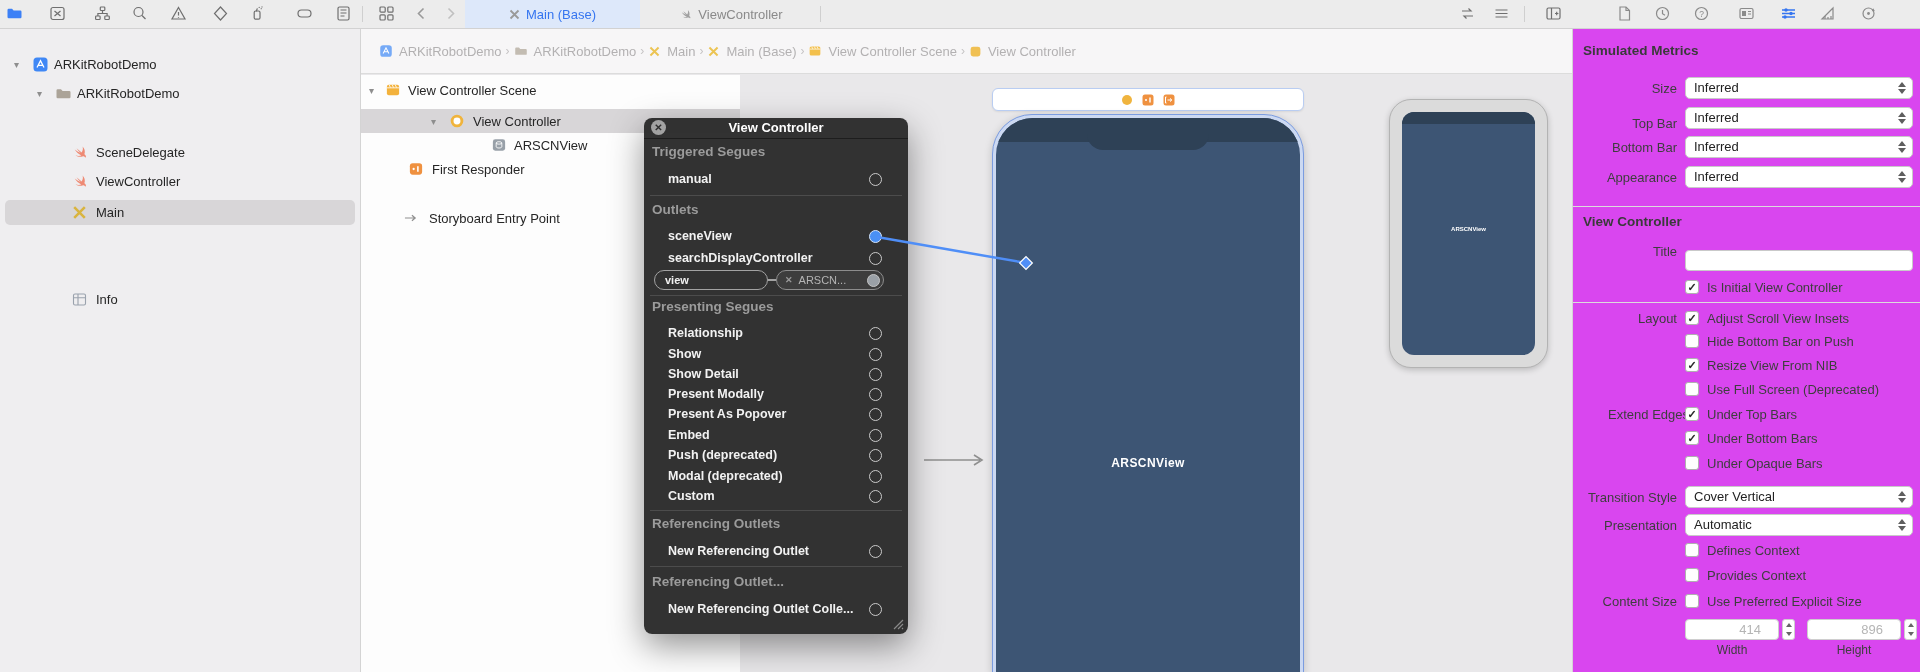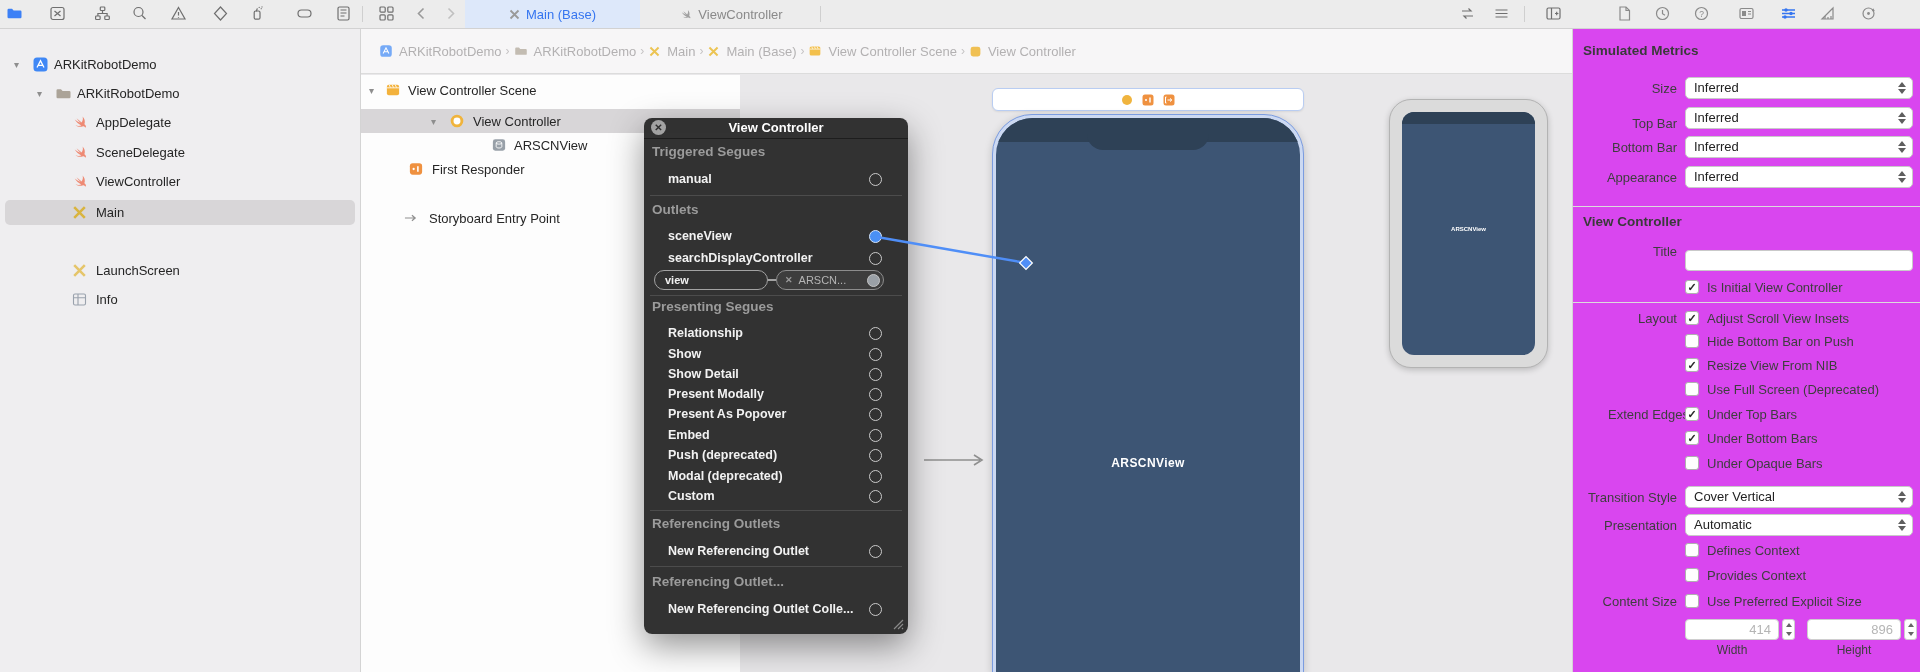--- a/index.html
+++ b/index.html
@@ -68,21 +68,21 @@
   .stepper::before{content:"";position:absolute;left:1px;top:1px;border-left:4px solid transparent;
     border-right:4px solid transparent;border-bottom:5px solid #5e5e5e;}
   .stepper::after{content:"";position:absolute;left:1px;bottom:1px;border-left:4px solid transparent;
     border-right:4px solid transparent;border-top:5px solid #5e5e5e;}
   .cb{position:absolute;left:112px;width:14px;height:14px;background:#fff;border:1px solid #b0b0b0;
     border-radius:3px;box-sizing:border-box;text-align:center;}
   .cb.on::after{content:"✓";font-size:11px;font-weight:bold;color:#2b2b2b;line-height:12px;display:block;}
   .cbtext{position:absolute;left:134px;font-size:13px;color:#3e3e3e;white-space:nowrap;}
   .inspdiv{position:absolute;left:0;width:347px;height:1px;background:#dcdcdc;}
   .numfield{position:absolute;width:94px;height:21px;background:#fff;border:1px solid #cecece;border-radius:4px;
-    box-sizing:border-box;font-size:13px;color:#b5b5b5;text-align:right;line-height:19px;padding-right:7px;}
+    box-sizing:border-box;font-size:13px;color:#b5b5b5;text-align:right;line-height:19px;padding-right:17px;}
   .minstep{position:absolute;width:13px;height:21px;background:#fff;border:1px solid #cecece;border-radius:3px;box-sizing:border-box;}
   .minstep::before{content:"";position:absolute;left:2.5px;top:3px;border-left:3.5px solid transparent;
     border-right:3.5px solid transparent;border-bottom:4px solid #666;}
   .minstep::after{content:"";position:absolute;left:2.5px;bottom:3px;border-left:3.5px solid transparent;
     border-right:3.5px solid transparent;border-top:4px solid #666;}
   .whlabel{position:absolute;width:60px;text-align:center;font-size:12px;color:#3e3e3e;}
   input.titlefield{position:absolute;left:112px;width:228px;height:21px;background:#fff;border:1px solid #c9c9c9;
     border-radius:4px;box-sizing:border-box;outline:none;font-size:13px;padding:0 6px;}
 </style>
 </head>
@@ -213,49 +213,37 @@
         </svg>
       <span class="lb" style="left:54px">ARKitRobotDemo</span>
     </div>
     <div class="navrow" style="top:52px">
       <span class="disc" style="left:37px">▾</span>
       <svg class="ic" style="left:55px;top:4px" viewBox="0 0 17 17">
           <path fill="#aba398" d="M1.5 5.5Q1.5 4.3 2.7 4.3H6L7.6 6H14.3Q15.5 6 15.5 7.2V12Q15.5 13.2 14.3 13.2H2.7Q1.5 13.2 1.5 12Z"></path>
         </svg>
       <span class="lb" style="left:77px">ARKitRobotDemo</span>
     </div>
-    <div class="navrow" style="top:81px">
-      <svg class="ic" style="left:71px;top:4px" viewBox="0 0 16 16">
-          <path fill="#ee8a74" d="M12.6 9.7c1-2.6.2-5.4-1.7-7.3.6 1.9.3 4-.9 5.5C8.6 6.6 7 5.2 5.2 3.9c1 1.7 2.4 3.3 3.9 4.6C7.2 7.6 5.2 6.6 3.5 5.2c1.5 2.4 3.7 4.4 6.2 5.6-1.6.6-3.5.6-5.4-.2 1.8 1.4 4.3 1.9 6.5 1.2.9-.3 1.8-.2 2.4.6.3.4.9.2.9-.3-.1-1-.6-1.9-1.5-2.4z"></path>
-        </svg>
-      <span class="lb" style="left:96px">AppDelegate</span>
-    </div>
     <div class="navrow" style="top:111px">
       <svg class="ic" style="left:71px;top:4px" viewBox="0 0 16 16">
           <path fill="#ee8a74" d="M12.6 9.7c1-2.6.2-5.4-1.7-7.3.6 1.9.3 4-.9 5.5C8.6 6.6 7 5.2 5.2 3.9c1 1.7 2.4 3.3 3.9 4.6C7.2 7.6 5.2 6.6 3.5 5.2c1.5 2.4 3.7 4.4 6.2 5.6-1.6.6-3.5.6-5.4-.2 1.8 1.4 4.3 1.9 6.5 1.2.9-.3 1.8-.2 2.4.6.3.4.9.2.9-.3-.1-1-.6-1.9-1.5-2.4z"></path>
         </svg>
       <span class="lb" style="left:96px">SceneDelegate</span>
     </div>
     <div class="navrow" style="top:140px">
       <svg class="ic" style="left:71px;top:4px" viewBox="0 0 16 16">
           <path fill="#ee8a74" d="M12.6 9.7c1-2.6.2-5.4-1.7-7.3.6 1.9.3 4-.9 5.5C8.6 6.6 7 5.2 5.2 3.9c1 1.7 2.4 3.3 3.9 4.6C7.2 7.6 5.2 6.6 3.5 5.2c1.5 2.4 3.7 4.4 6.2 5.6-1.6.6-3.5.6-5.4-.2 1.8 1.4 4.3 1.9 6.5 1.2.9-.3 1.8-.2 2.4.6.3.4.9.2.9-.3-.1-1-.6-1.9-1.5-2.4z"></path>
         </svg>
       <span class="lb" style="left:96px">ViewController</span>
     </div>
     <div class="navrow" style="top:171px">
       <svg class="ic" style="left:71px;top:4px" viewBox="0 0 16 16">
           <path d="M3 3l10 10M13 3L3 13" stroke="#d9b43f" stroke-width="2.4"></path>
         </svg>
       <span class="lb" style="left:96px">Main</span>
-    </div>
-    <div class="navrow" style="top:229px">
-      <svg class="ic" style="left:71px;top:4px" viewBox="0 0 16 16">
-          <path d="M3 3l10 10M13 3L3 13" stroke="#e5c56a" stroke-width="2.4"></path>
-        </svg>
-      <span class="lb" style="left:96px">LaunchScreen</span>
     </div>
     <div class="navrow" style="top:258px">
       <svg class="ic" style="left:71px;top:4px" viewBox="0 0 17 17" fill="none" stroke="#9aa2ad" stroke-width="1.1">
           <rect x="2.5" y="3" width="12" height="11" rx="1.5"></rect>
           <path d="M2.5 6.7h12M7 3v11"></path>
         </svg>
       <span class="lb" style="left:96px">Info</span>
     </div>
   </div>
 

